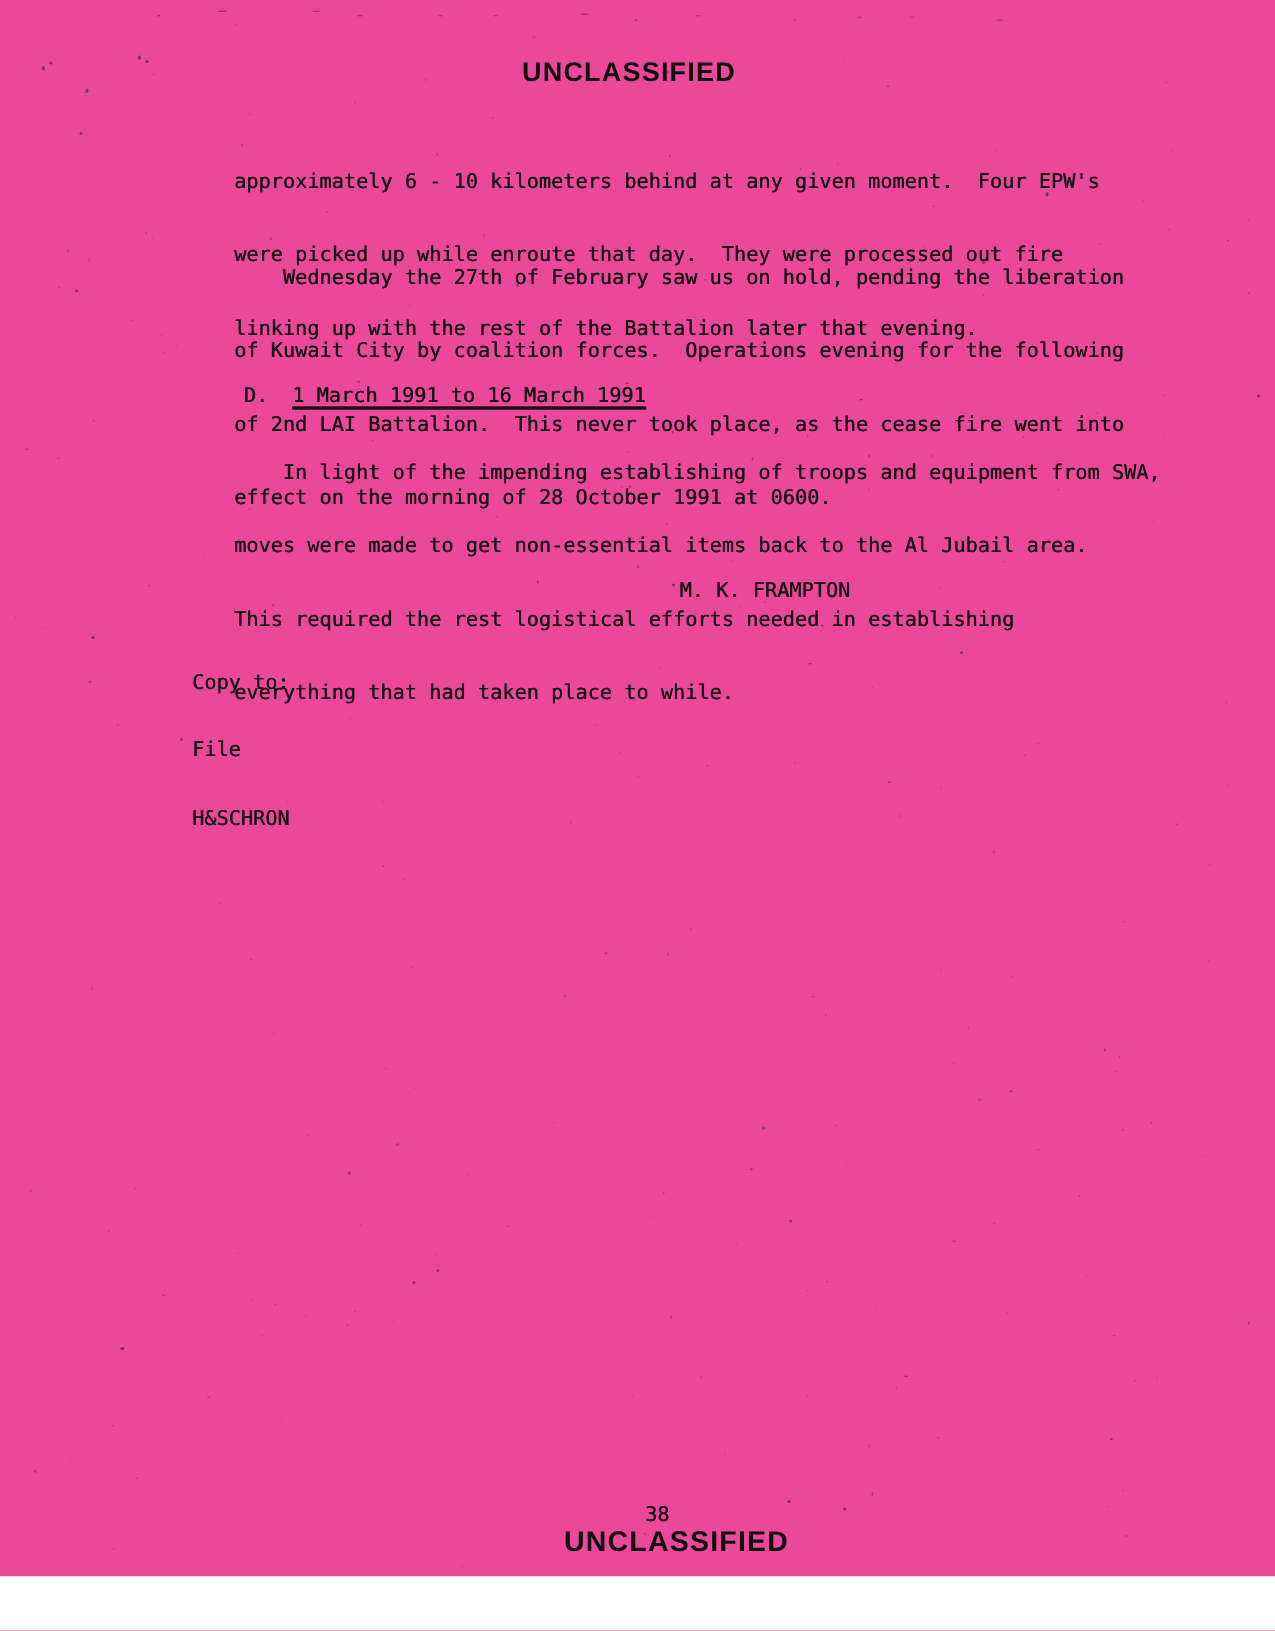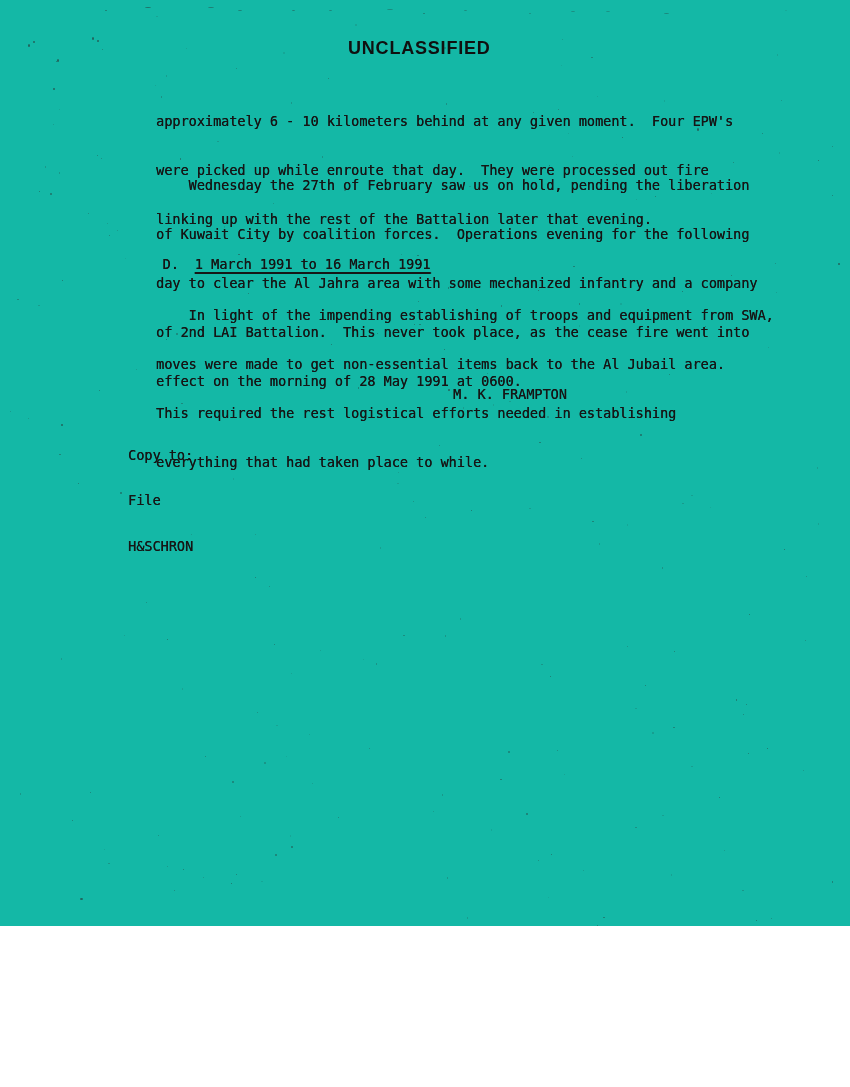--- a/index.html
+++ b/index.html
@@ -1,19 +1,19 @@
 <!DOCTYPE html>
 <html><head>
 <meta charset="utf-8">
 <style>
   html,body{margin:0;padding:0;background:#ffffff;}
   .page{
     position:relative;
-    width:850px;height:926px;
-    background:#14b8a6;
+    width:850px;height:1051px;
+    background:#ec4899;
     overflow:hidden;
     font-family:"DejaVu Sans Mono", monospace;
   }
   .mono{
     position:absolute;
     font-family:"DejaVu Sans Mono", monospace;
     font-size:13.5px;
     line-height:16.35px;
     color:#161616;
     white-space:pre;
@@ -62,23 +62,22 @@
 
   <div class="mono para-1">
     <div>approximately 6 - 10 kilometers behind at any given moment.  Four EPW's</div>
     <div>were picked up while enroute that day.  They were processed out fire</div>
     <div>linking up with the rest of the Battalion later that evening.</div>
   </div>
 
   <div class="mono para-2">
     <div>    Wednesday the 27th of February saw us on hold, pending the liberation</div>
     <div>of Kuwait City by coalition forces.  Operations evening for the following</div>
-    <div>day to clear the Al Jahra area with some mechanized infantry and a company</div>
     <div>of 2nd LAI Battalion.  This never took place, as the cease fire went into</div>
-    <div>effect on the morning of 28 May 1991 at 0600.</div>
+    <div>effect on the morning of 28 October 1991 at 0600.</div>
   </div>
 
   <div class="mono section-d">
     <span>D.</span><span class="section-title">1 March 1991 to 16 March 1991</span>
   </div>
 
   <div class="mono para-3">
     <div>    In light of the impending establishing of troops and equipment from SWA,</div>
     <div>moves were made to get non-essential items back to the Al Jubail area.</div>
     <div>This required the rest logistical efforts needed in establishing</div>

